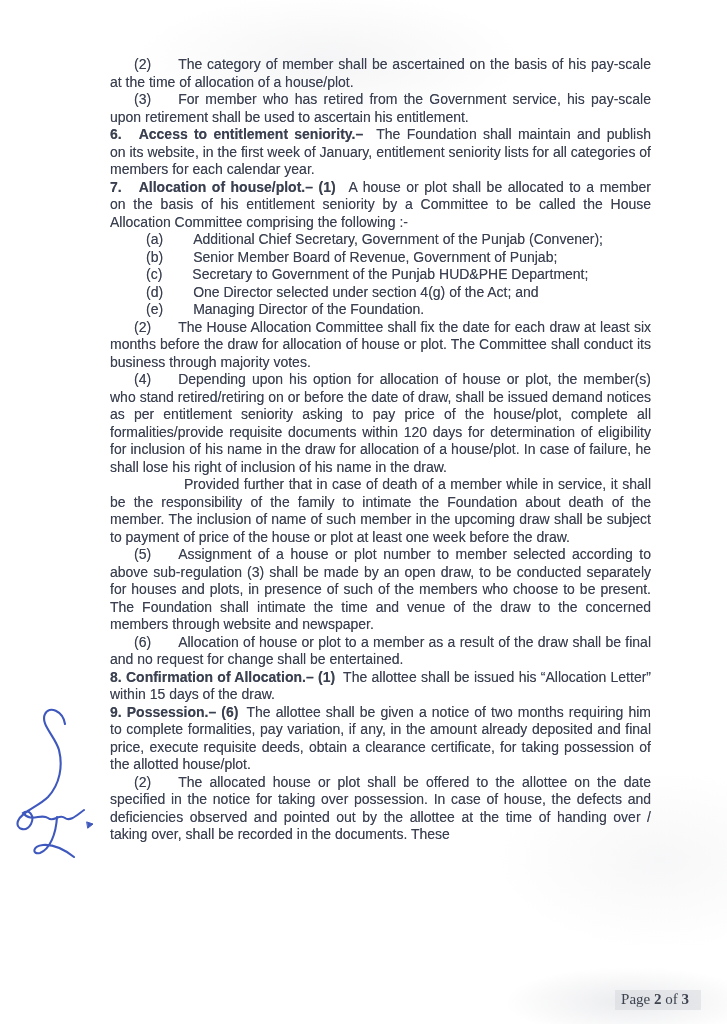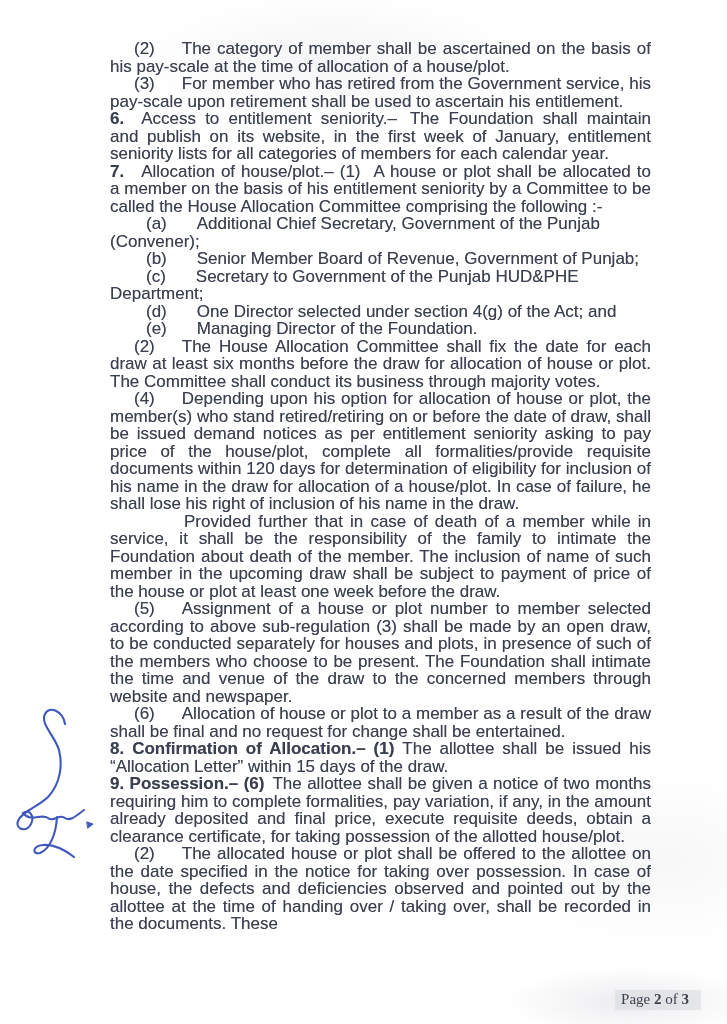--- a/index.html
+++ b/index.html
@@ -10,32 +10,32 @@
   }
   .page{
     position:absolute;inset:0;
     background:
       radial-gradient(ellipse 180px 50px at 630px 1002px, rgba(205,207,213,0.40), rgba(205,207,213,0) 70%),
       radial-gradient(ellipse 260px 90px at 330px 60px, rgba(225,226,230,0.35), rgba(225,226,230,0) 75%),
       radial-gradient(ellipse 220px 120px at 660px 860px, rgba(228,229,233,0.30), rgba(228,229,233,0) 75%),
       #ffffff;
   }
   .content{
-    position:absolute;left:110px;top:40px;width:541px;
+    position:absolute;left:110px;top:56px;width:541px;
     color:#3a4050;
-    font-size:17px;line-height:17.5px;
+    font-size:14px;line-height:17.5px;
     text-align:justify;
     text-shadow:0 0 0.5px rgba(58,64,80,0.55);
   }
   .content p{margin:0;padding:0;}
   .plabel{margin-left:24px;margin-right:27px;}
   .llabel{margin-left:36px;margin-right:30px;}
   .item{text-align:left;}
   .slabel{font-weight:bold;margin-right:17px;}
-  .sheading{font-weight:normal;margin-right:13px;}
+  .sheading{font-weight:bold;margin-right:13px;}
   .section{margin-top:1.5px;}
   .inline-section{margin-top:1.5px;}
   .ibold{font-weight:bold;margin-right:8px;}
   .proviso{text-indent:74px;}
   .signature{position:absolute;left:5px;top:702px;width:100px;height:160px;}
   .footer{
     position:absolute;top:990px;right:26px;
     font-family:"Liberation Serif","DejaVu Serif",serif;
     font-size:15px;color:#3c424f;
     background:rgba(208,210,216,0.45);

